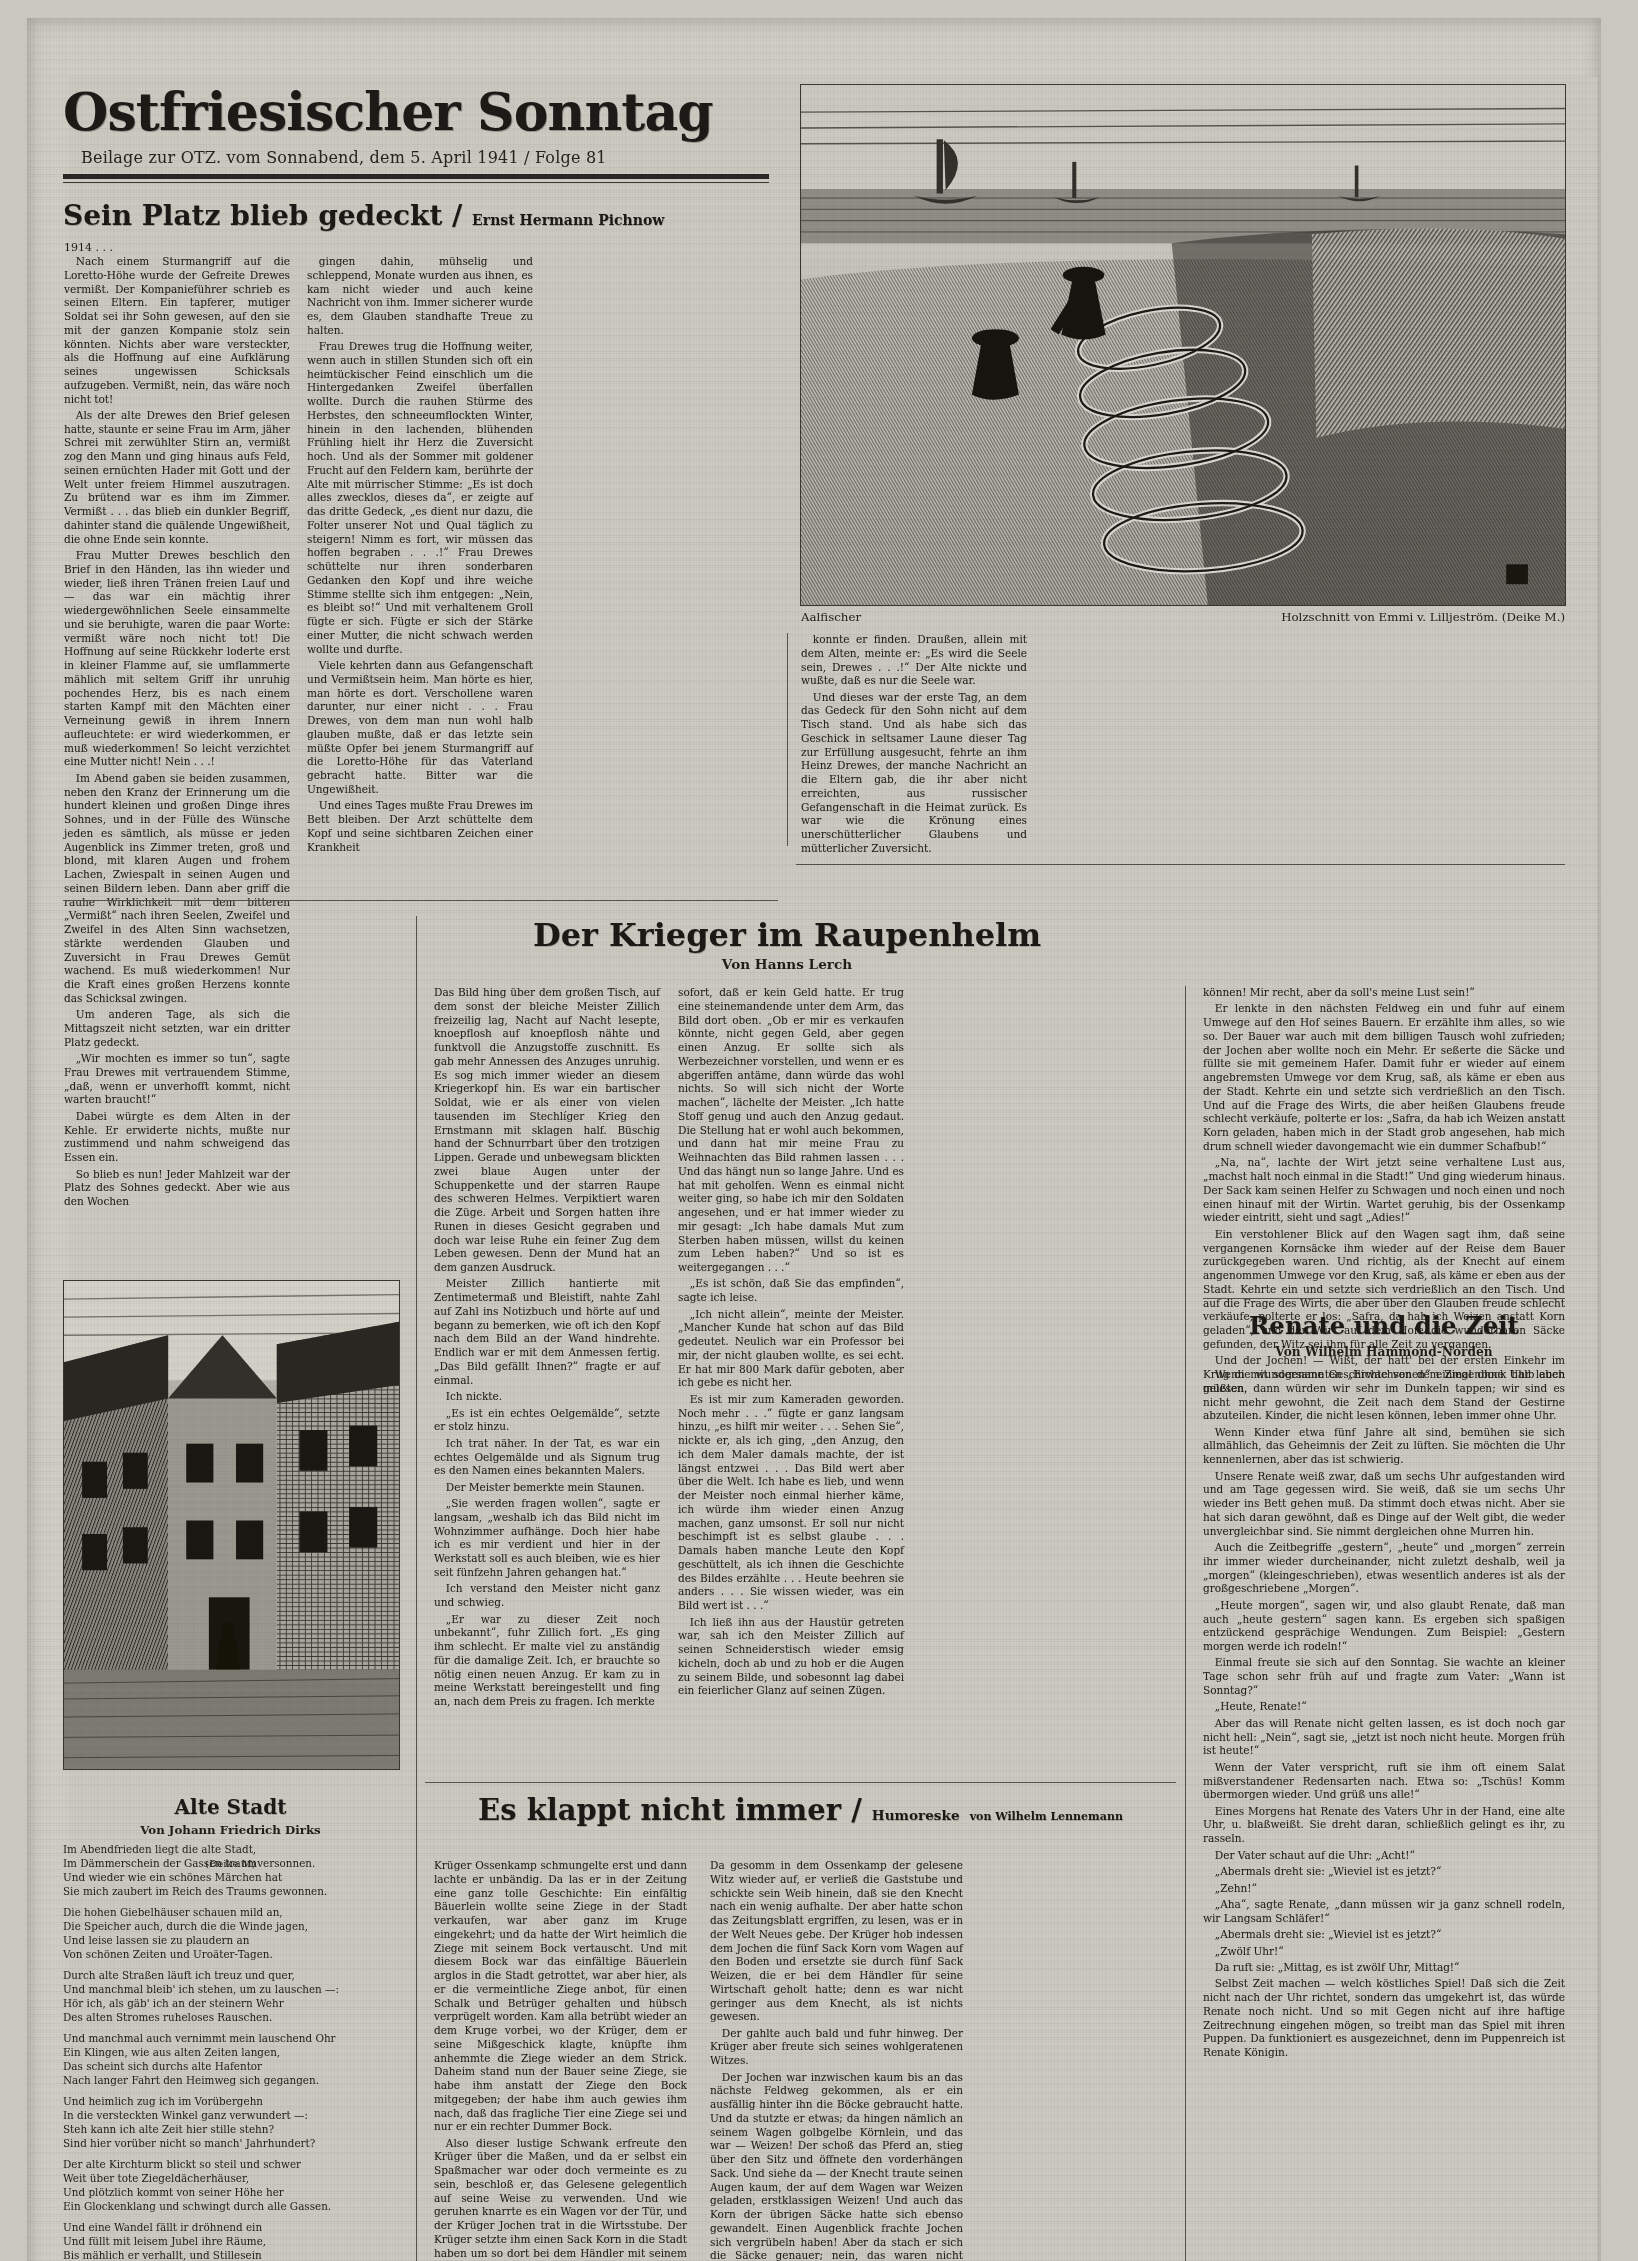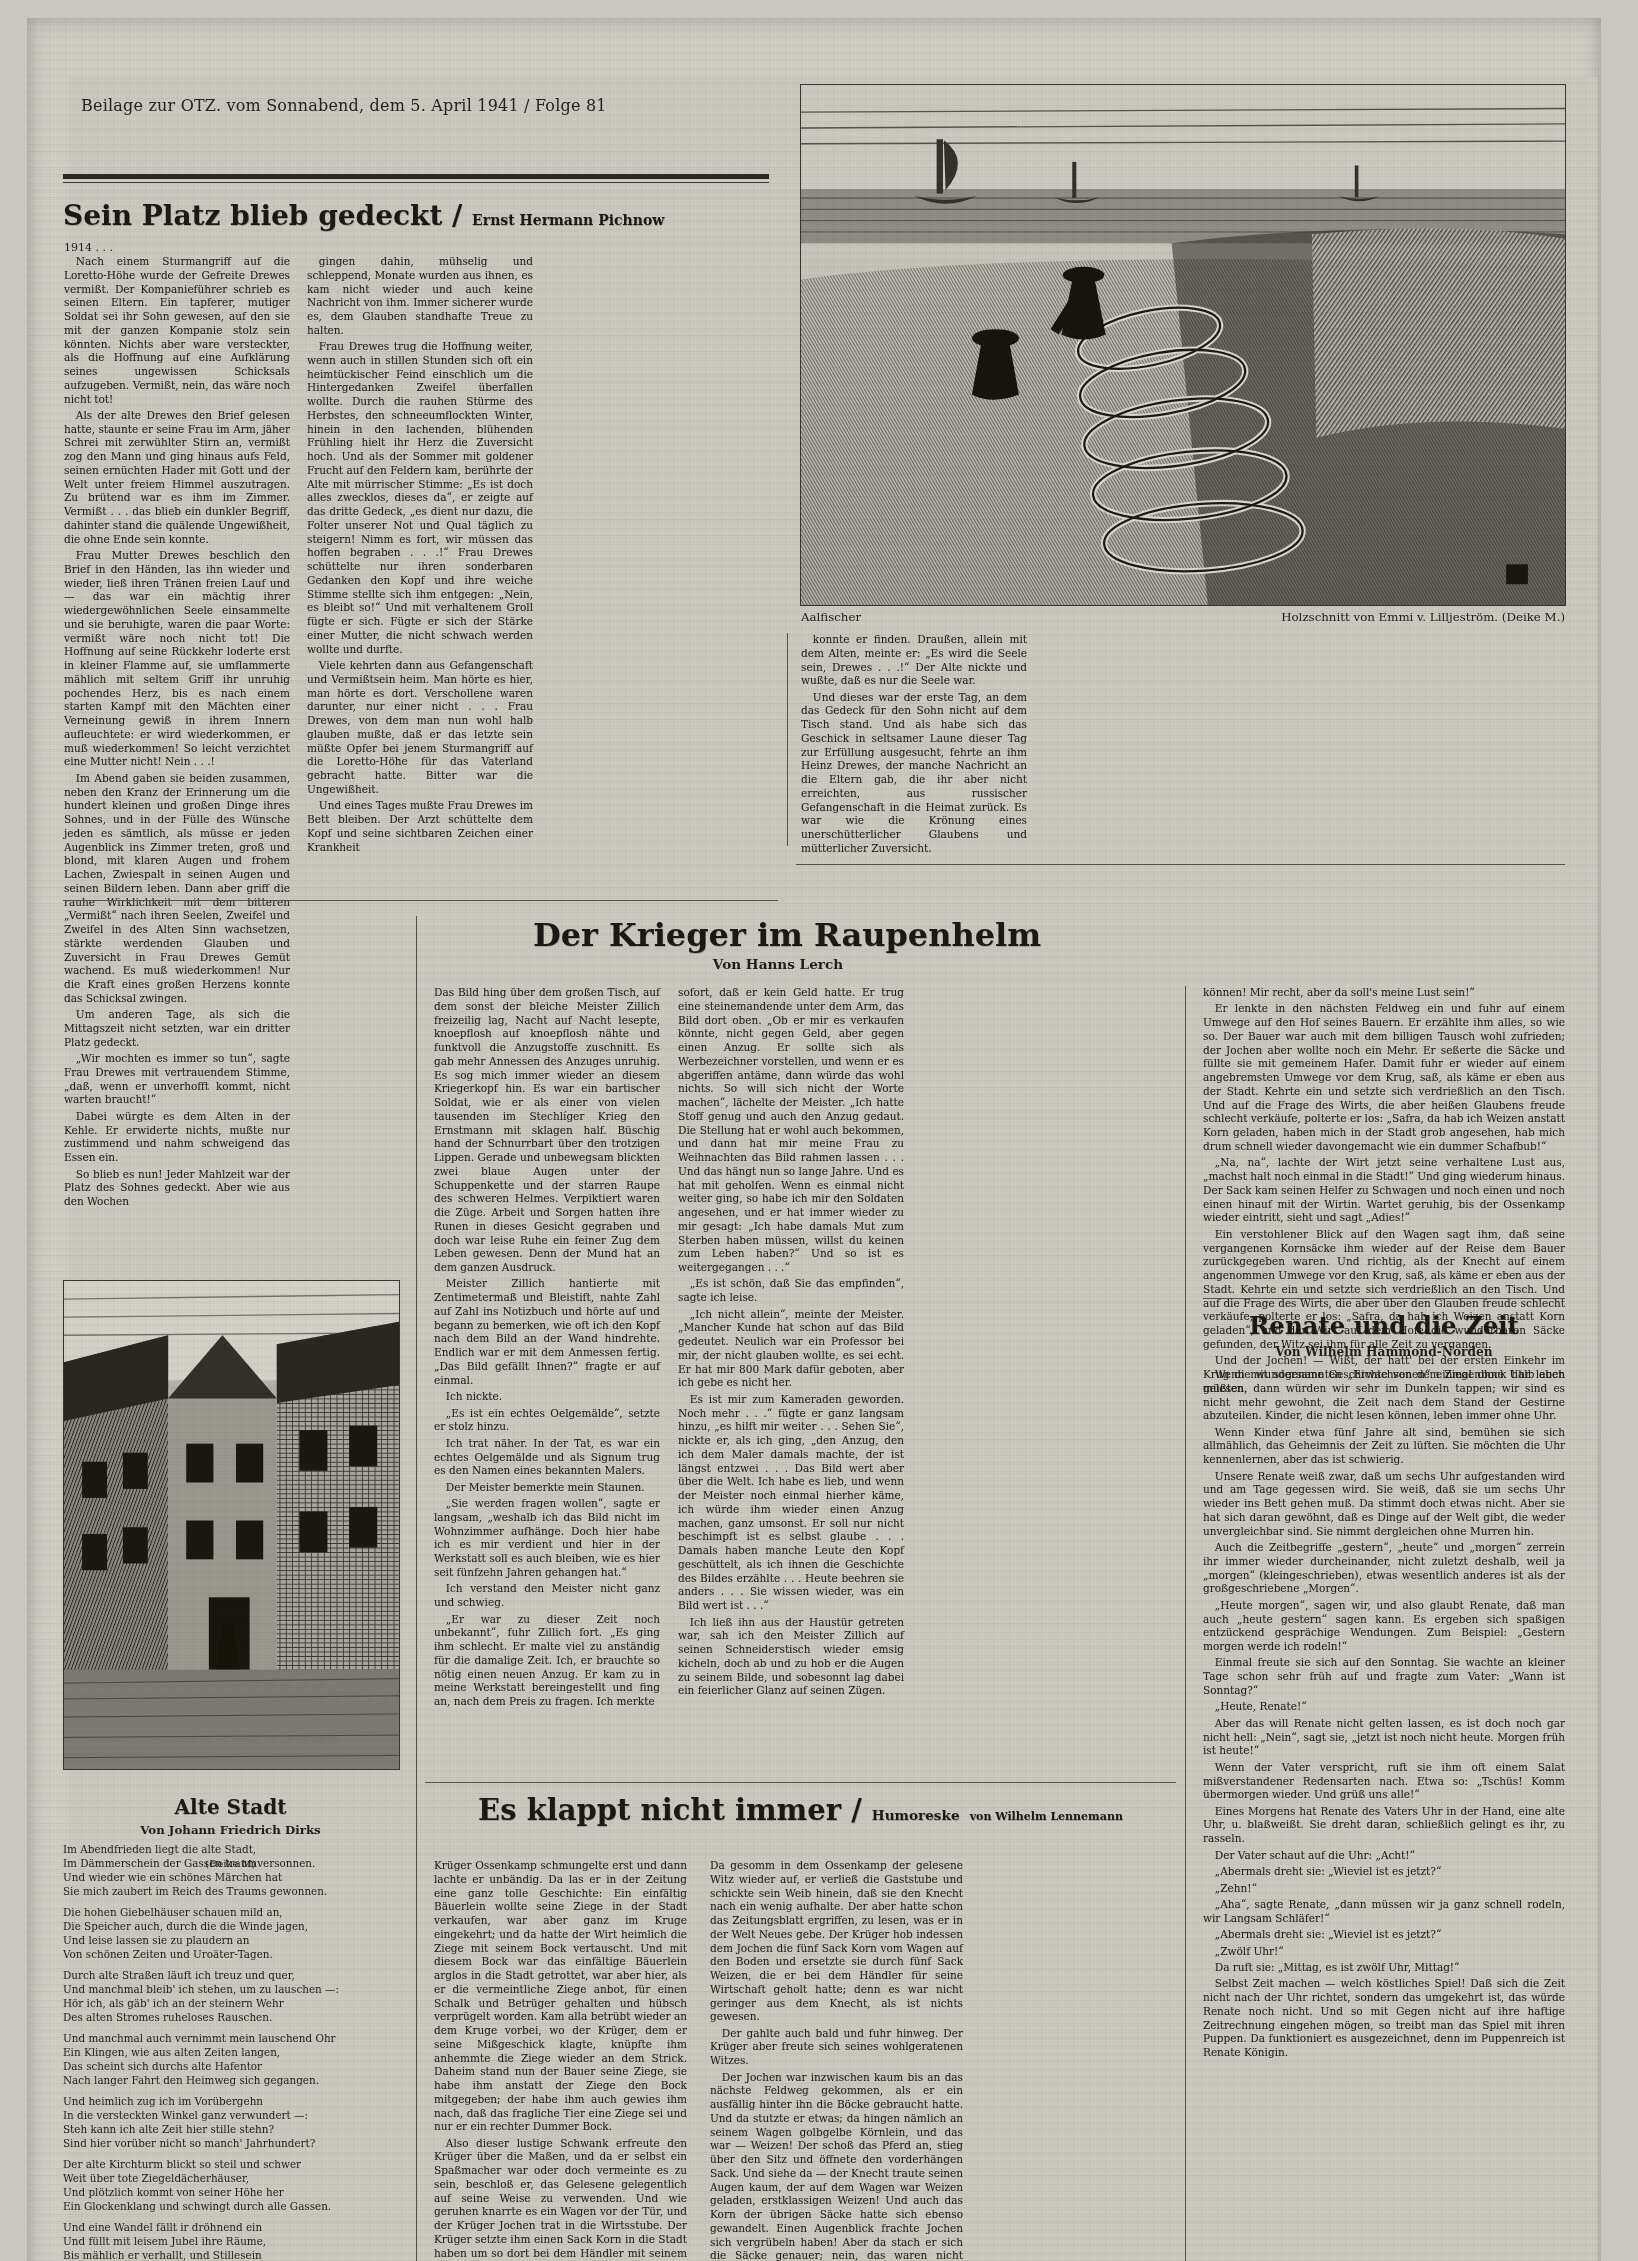--- a/index.html
+++ b/index.html
@@ -231,20 +231,21 @@
   }
 </style>
 </head>
 <body>
 
 <div class="page">
   <div class="paper">
     <div class="sheet"></div>
 
     <div class="masthead">
+      <div class="masthead-title">Ostfriesischer Sonntag</div>
       <div class="masthead-sub">Beilage zur OTZ. vom Sonnabend, dem 5. April 1941 / Folge 81</div>
     </div>
     <div class="rule-thick"></div>
     <div class="rule-thin"></div>
 
     <div class="figure-top">
       <svg width="100%" height="100%" viewBox="0 0 1690 1150" preserveAspectRatio="none">
         <defs>
           <linearGradient id="sky" x1="0" y1="0" x2="0" y2="1">
             <stop offset="0%" stop-color="#d6d4cb"></stop>
@@ -349,21 +350,21 @@
       <p>konnte er finden. Draußen, allein mit dem Alten, meinte er: „Es wird die Seele sein, Drewes . . .!“ Der Alte nickte und wußte, daß es nur die Seele war.</p>
       <p>Und dieses war der erste Tag, an dem das Gedeck für den Sohn nicht auf dem Tisch stand. Und als habe sich das Geschick in seltsamer Laune dieser Tag zur Erfüllung ausgesucht, fehrte an ihm Heinz Drewes, der manche Nachricht an die Eltern gab, die ihr aber nicht erreichten, aus russischer Gefangenschaft in die Heimat zurück. Es war wie die Krönung eines unerschütterlicher Glaubens und mütterlicher Zuversicht.</p>
       <p></p>
     </div>
 
     <div class="hrule" style="left:36px; top:882px; width:715px;"></div>
     <div class="vrule" style="left:760px; top:615px; height:213px;"></div>
     <div class="hrule" style="left:769px; top:846px; width:769px;"></div>
 
     <div class="h2" style="left:371px; top:898px; width:778px; font-size:32px;">Der Krieger im Raupenhelm</div>
-    <div class="byline" style="left:362px; top:938px; width:778px;">Von Hanns Lerch</div>
+    <div class="byline" style="left:371px; top:938px; width:778px;">Von Hanns Lerch</div>
 
     <div class="col" style="left:407px; top:968px; width:226px; height:787px;">
       <p class="noind">Das Bild hing über dem großen Tisch, auf dem sonst der bleiche Meister Zillich freizeilig lag, Nacht auf Nacht lesepte, knoepflosh auf knoepflosh nähte und funktvoll die Anzugstoffe zuschnitt. Es gab mehr Annessen des Anzuges unruhig. Es sog mich immer wieder an diesem Kriegerkopf hin. Es war ein bartischer Soldat, wie er als einer von vielen tausenden im Stechlíger Krieg den Ernstmann mit sklagen half. Büschig hand der Schnurrbart über den trotzigen Lippen. Gerade und unbewegsam blickten zwei blaue Augen unter der Schuppenkette und der starren Raupe des schweren Helmes. Verpiktiert waren die Züge. Arbeit und Sorgen hatten ihre Runen in dieses Gesicht gegraben und doch war leise Ruhe ein feiner Zug dem Leben gewesen. Denn der Mund hat an dem ganzen Ausdruck.</p>
       <p>Meister Zillich hantierte mit Zentimetermaß und Bleistift, nahte Zahl auf Zahl ins Notizbuch und hörte auf und begann zu bemerken, wie oft ich den Kopf nach dem Bild an der Wand hindrehte. Endlich war er mit dem Anmessen fertig. „Das Bild gefällt Ihnen?“ fragte er auf einmal.</p>
       <p>Ich nickte.</p>
       <p>„Es ist ein echtes Oelgemälde“, setzte er stolz hinzu.</p>
       <p>Ich trat näher. In der Tat, es war ein echtes Oelgemälde und als Signum trug es den Namen eines bekannten Malers.</p>
       <p>Der Meister bemerkte mein Staunen.</p>
       <p>„Sie werden fragen wollen“, sagte er langsam, „weshalb ich das Bild nicht im Wohnzimmer aufhänge. Doch hier habe ich es mir verdient und hier in der Werkstatt soll es auch bleiben, wie es hier seit fünfzehn Jahren gehangen hat.“</p>
       <p>Ich verstand den Meister nicht ganz und schwieg.</p>

